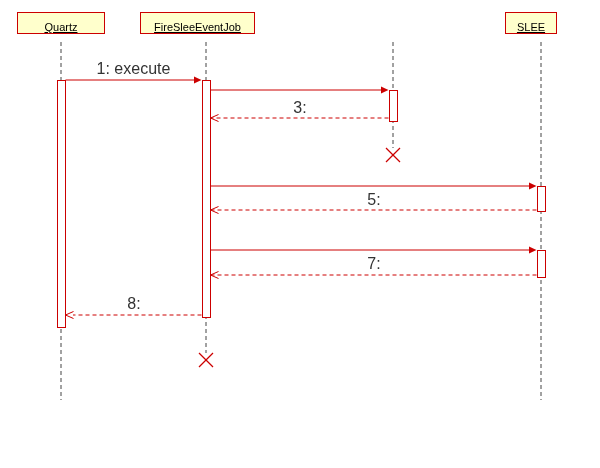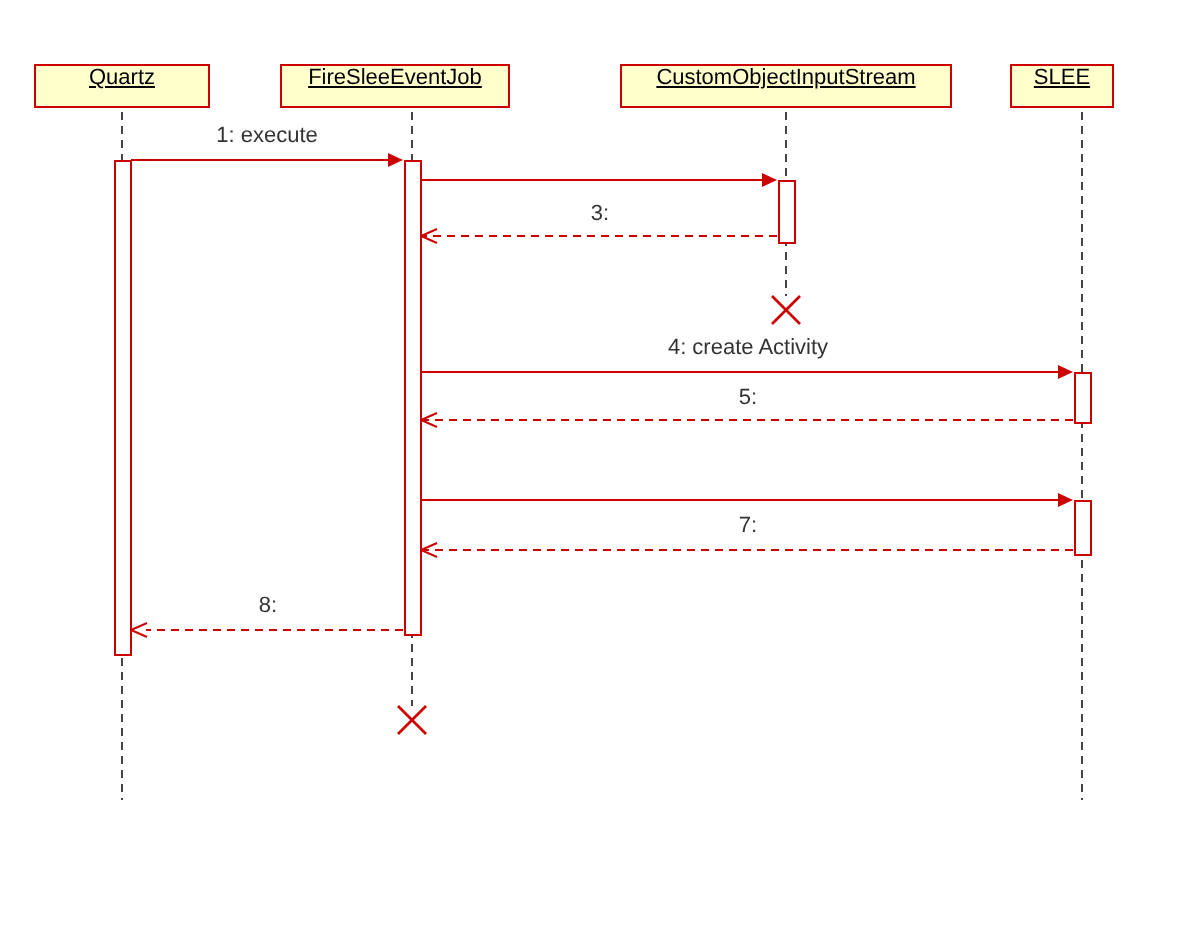--- a/index.html
+++ b/index.html
@@ -9,47 +9,47 @@
     height: 468px;
     background: #ffffff;
     font-family: "Liberation Sans", "DejaVu Sans", sans-serif;
     overflow: hidden;
   }
   .layer { position: absolute; left: 0; top: 0; }
 
   
   .head {
     position: absolute;
-    top: 32px;
+    top: 12px;
     height: 22px;
     box-sizing: border-box;
     background: var(--box-fill, #ffffcc);
     border: 1px solid var(--accent, #cc0000);
     display: flex;
-    align-items: flex-start;
+    align-items: flex-end;
     justify-content: center;
     font-size: 11px;
     color: #000000;
     white-space: nowrap;
   }
   .head span { text-decoration: underline; }
 
   
   .activation {
     position: absolute;
     width: 9px;
     box-sizing: border-box;
     background: #ffffff;
     border: 1px solid var(--accent, #cc0000);
   }
 
   
   .msg-label {
     position: absolute;
-    font-size: 11px;
+    font-size: 16px;
     line-height: 13px;
     color: var(--text, #333333);
     text-align: center;
     white-space: nowrap;
   }
 
   
   .lifeline   { stroke: var(--lifeline, #444444); stroke-width: 1; stroke-dasharray: 4 3; fill: none; }
   .call-line  { stroke: var(--accent, #cc0000); stroke-width: 1; fill: none; }
   .return-line{ stroke: var(--accent, #cc0000); stroke-width: 1; stroke-dasharray: 4 3; fill: none; }
@@ -105,27 +105,23 @@
   <div class="activation" style="left:388.5px; top:90px;  height:32px;"></div>
   <div class="activation" style="left:536.5px; top:186px; height:26px;"></div>
   <div class="activation" style="left:536.5px; top:250px; height:28px;"></div>
 
   <div class="head" style="left:17px;  width:88px;">
     <span>Quartz</span>
   </div>
   <div class="head" style="left:140px; width:115px;">
     <span>FireSleeEventJob</span>
   </div>
-  <div class="head" style="left:310px; width:166px;">
-    <span>CustomObjectInputStream</span>
-  </div>
   <div class="head" style="left:505px; width:52px;">
     <span>SLEE</span>
   </div>
 
   <div class="msg-label" style="left:65px;  top:62px;  width:137px;">1: execute</div>
   <div class="msg-label" style="left:211px; top:101px; width:178px;">3:</div>
-  <div class="msg-label" style="left:211px; top:168px; width:326px;">4: create Activity</div>
   <div class="msg-label" style="left:211px; top:193px; width:326px;">5:</div>
   <div class="msg-label" style="left:211px; top:257px; width:326px;">7:</div>
   <div class="msg-label" style="left:66px;  top:297px; width:136px;">8:</div>
 
 </div>
 
 </body></html>

